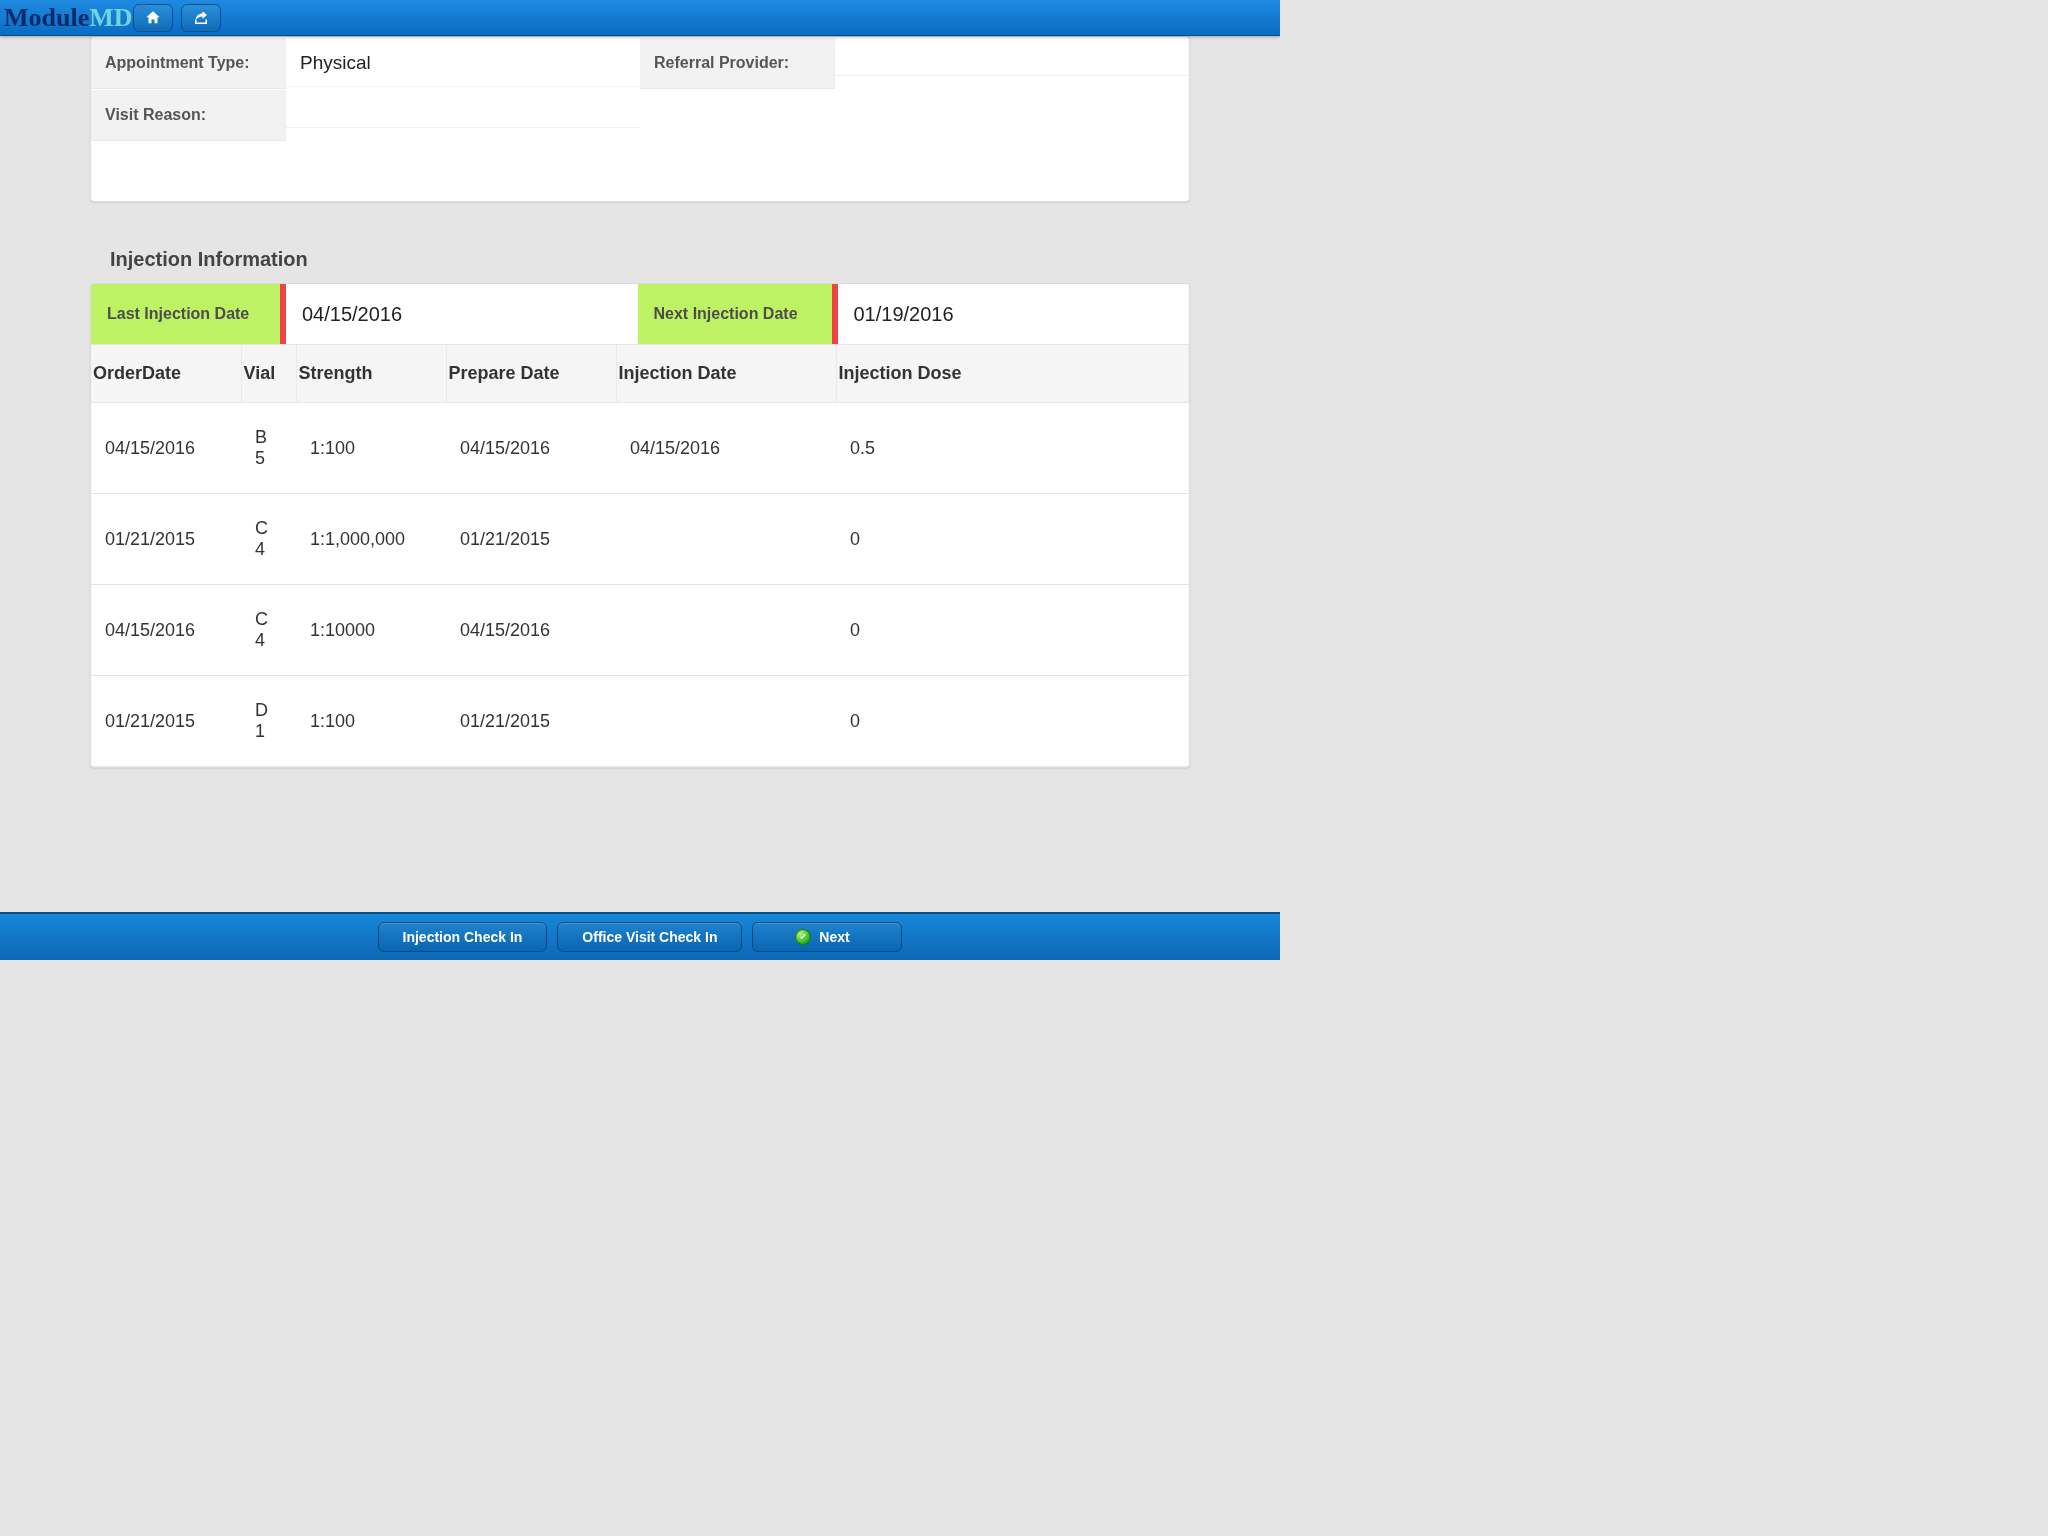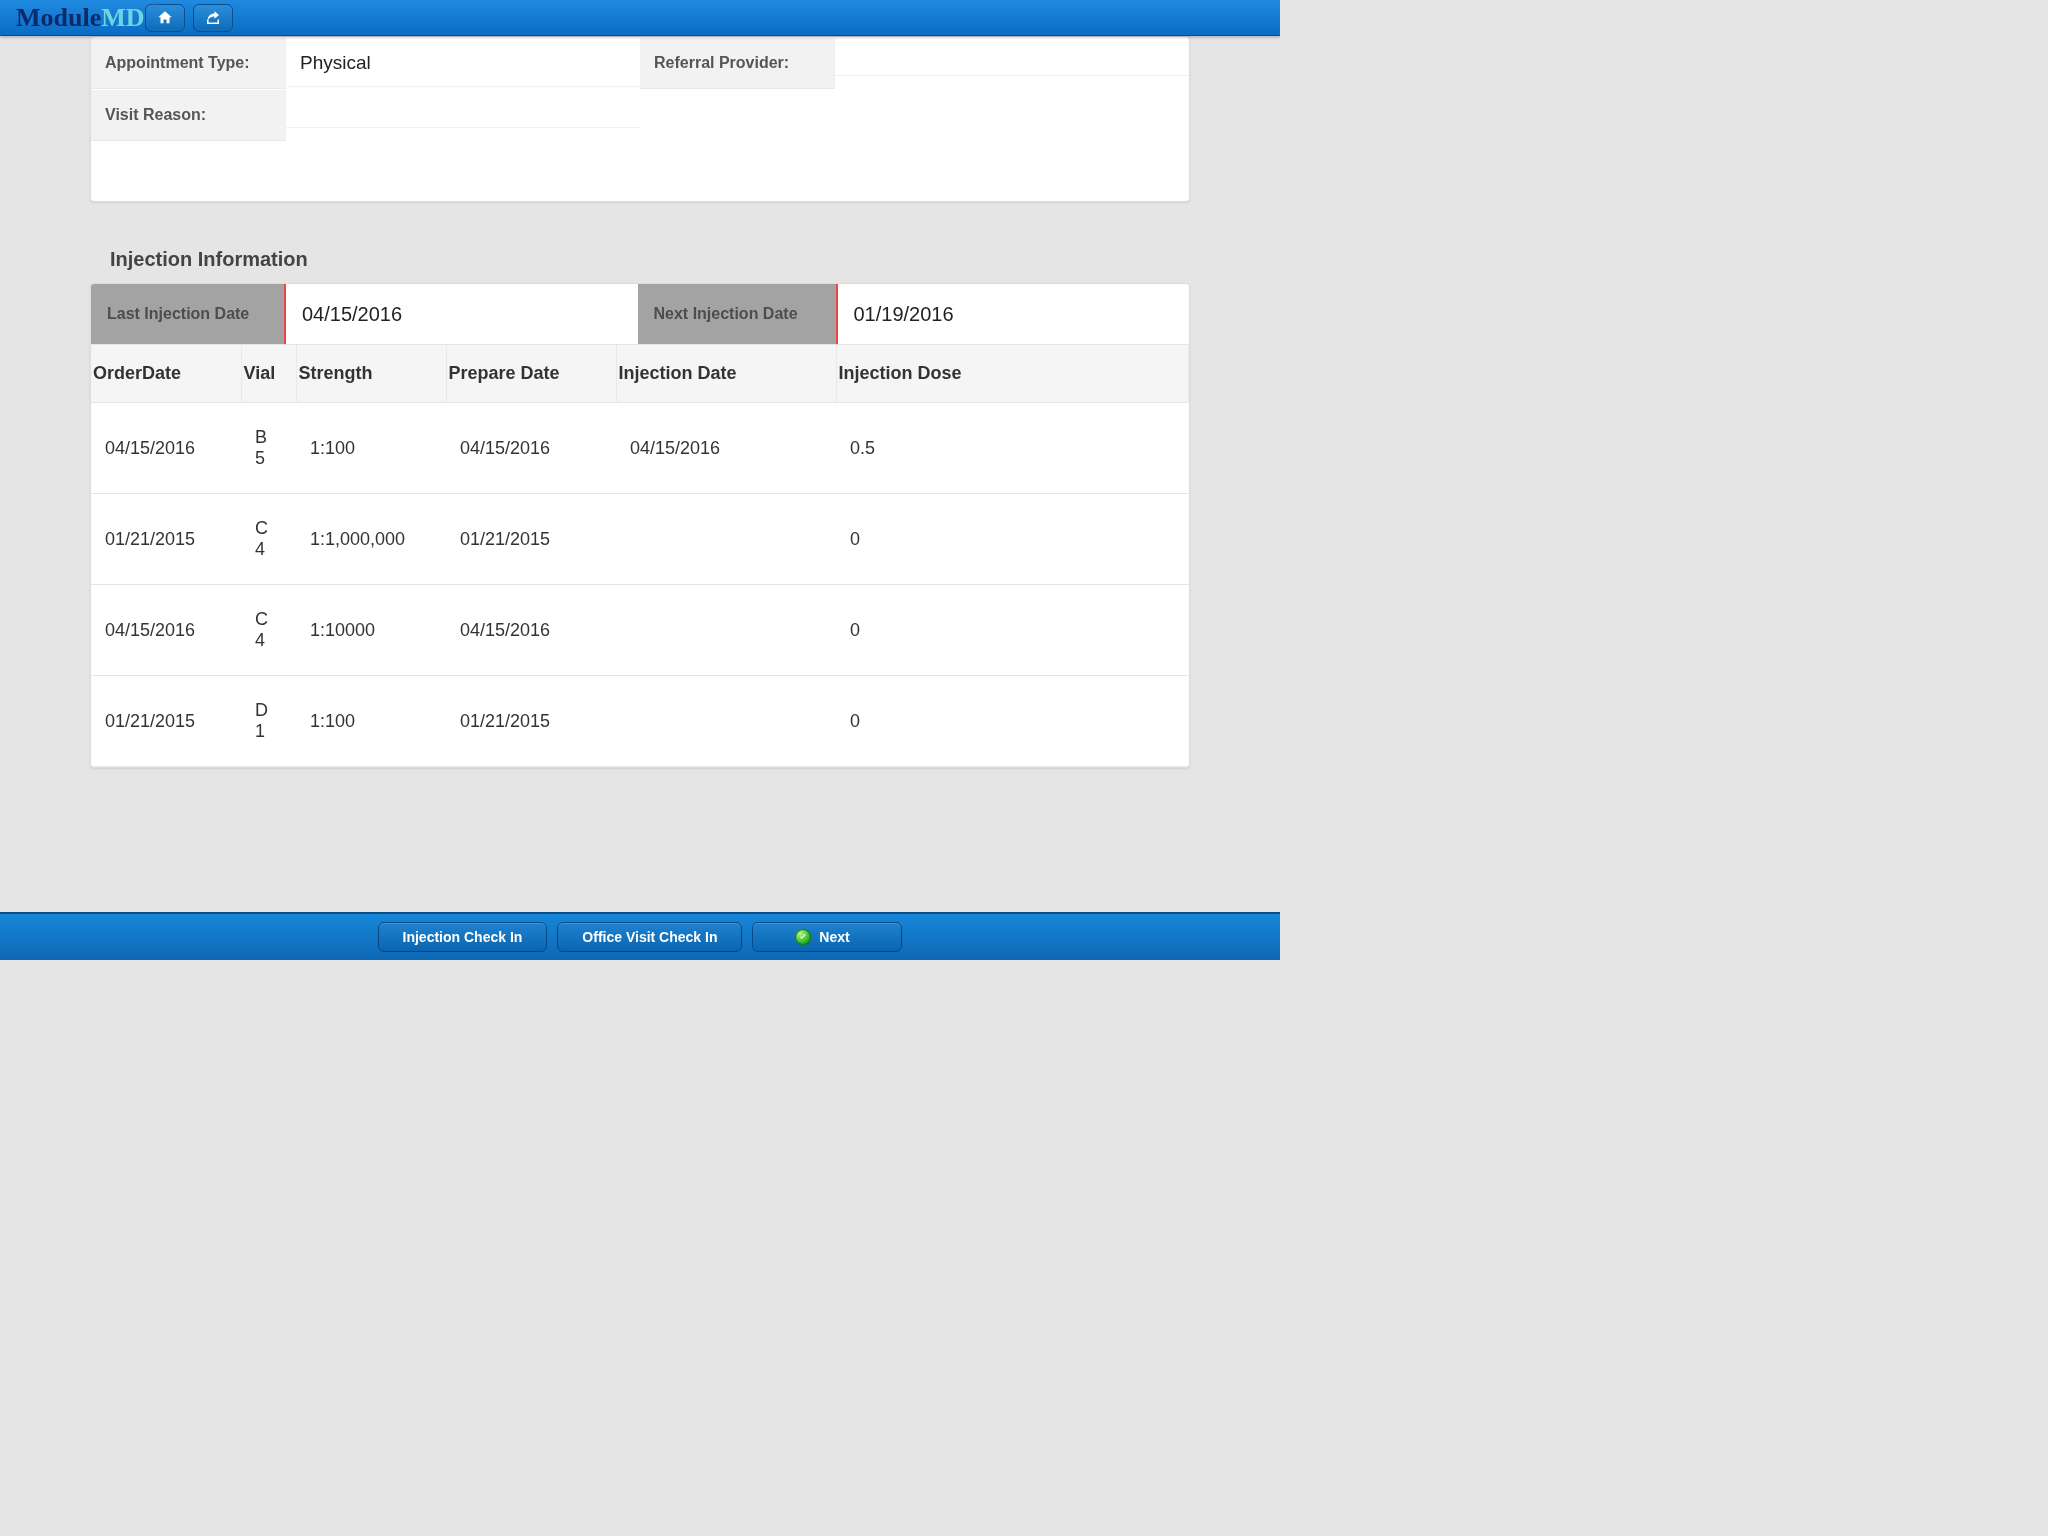--- a/index.html
+++ b/index.html
@@ -24,21 +24,20 @@
     z-index: 10;
   }
   .logo {
     display: flex;
     align-items: baseline;
     font-weight: 700;
     font-family: "Times New Roman", Georgia, serif;
     font-size: 26px;
     padding-left: 4px;
     position: relative;
-    margin-left: 12px;
   }
   .logo .p1 { color: #0d2a6a; }
   .logo .p2 { color: #6fd4df; }
   .logo .reg {
     position: absolute;
     top: -2px;
     right: -14px;
     font-size: 10px;
     color: #3a7ab8;
     font-family: Arial, sans-serif;
@@ -113,27 +112,27 @@
     margin: 46px 0 12px 110px;
   }
 
   .injcard { padding: 0; overflow: hidden; }
   .dates {
     display: flex;
     height: 60px;
     align-items: stretch;
   }
   .dates .lbl {
-    background: #a3a3a3;
+    background: #bef264;
     color: #4d4d4d;
     font-weight: 600;
     font-size: 16px;
     display: flex; align-items: center;
     padding: 0 16px;
-    border-right: 2px solid #ef4444;
+    border-right: 6px solid #ef4444;
     ;
   }
   .dates .val {
     flex: 1;
     font-size: 20px;
     color: #222;
     display: flex; align-items: center;
     padding: 0 16px;
   }
   .grid { width: 100%; border-collapse: collapse; table-layout: fixed;}

